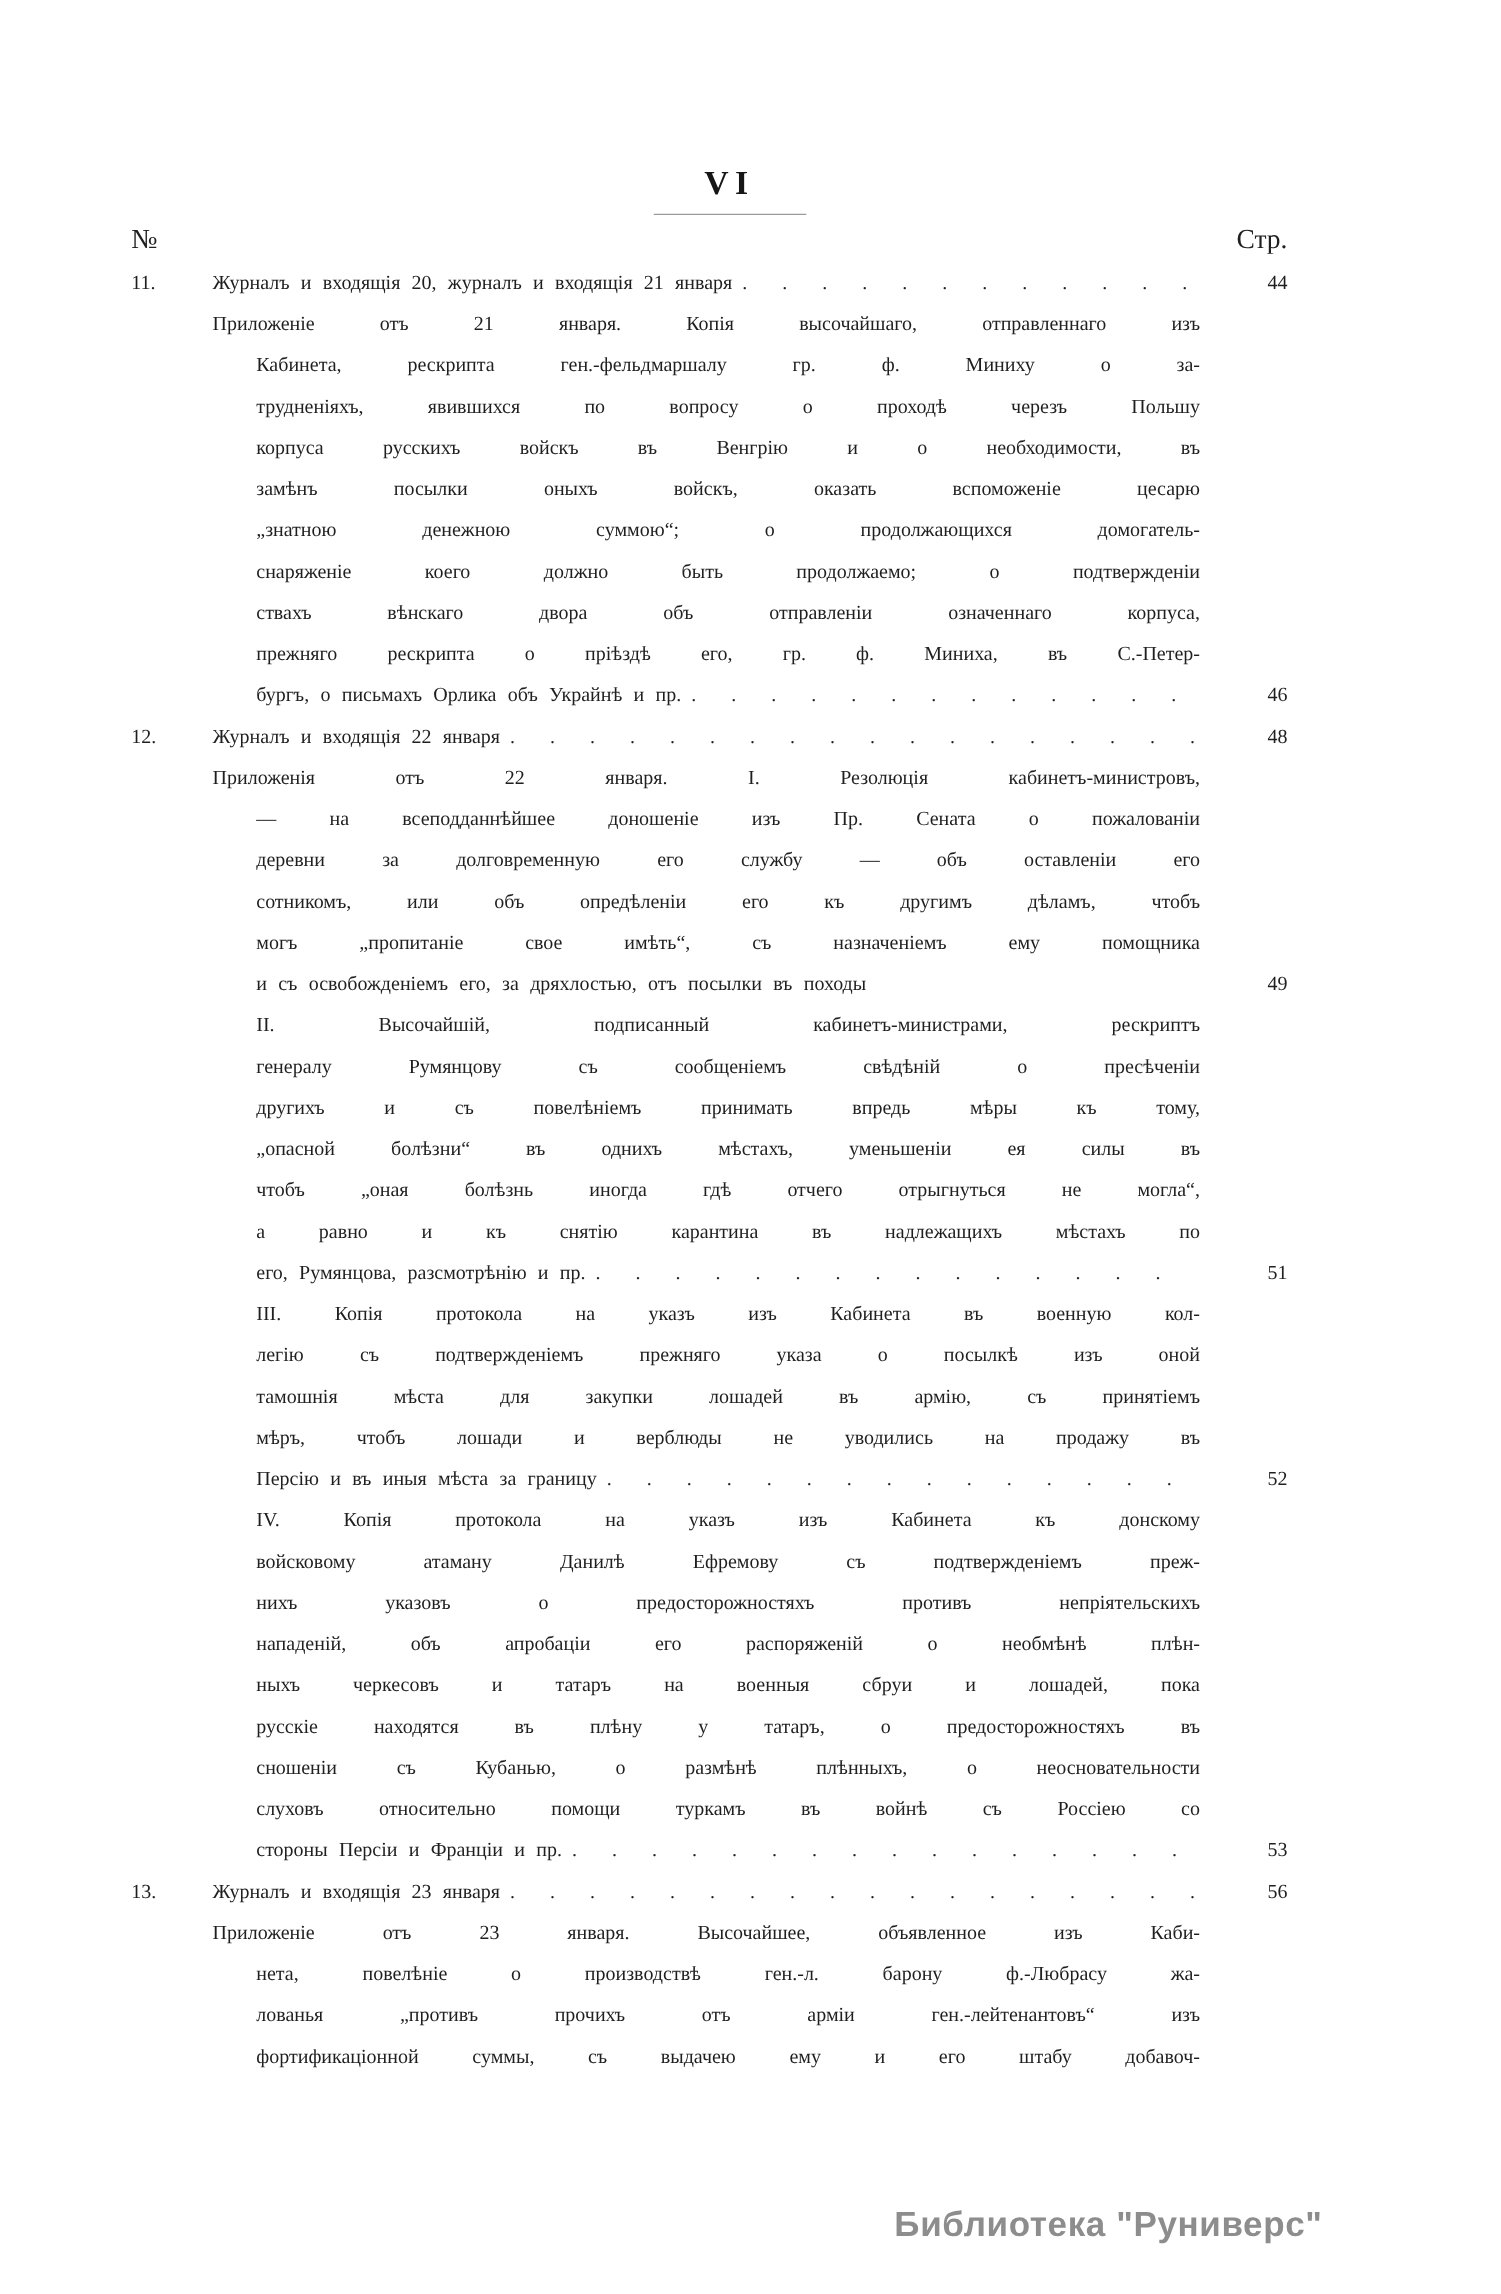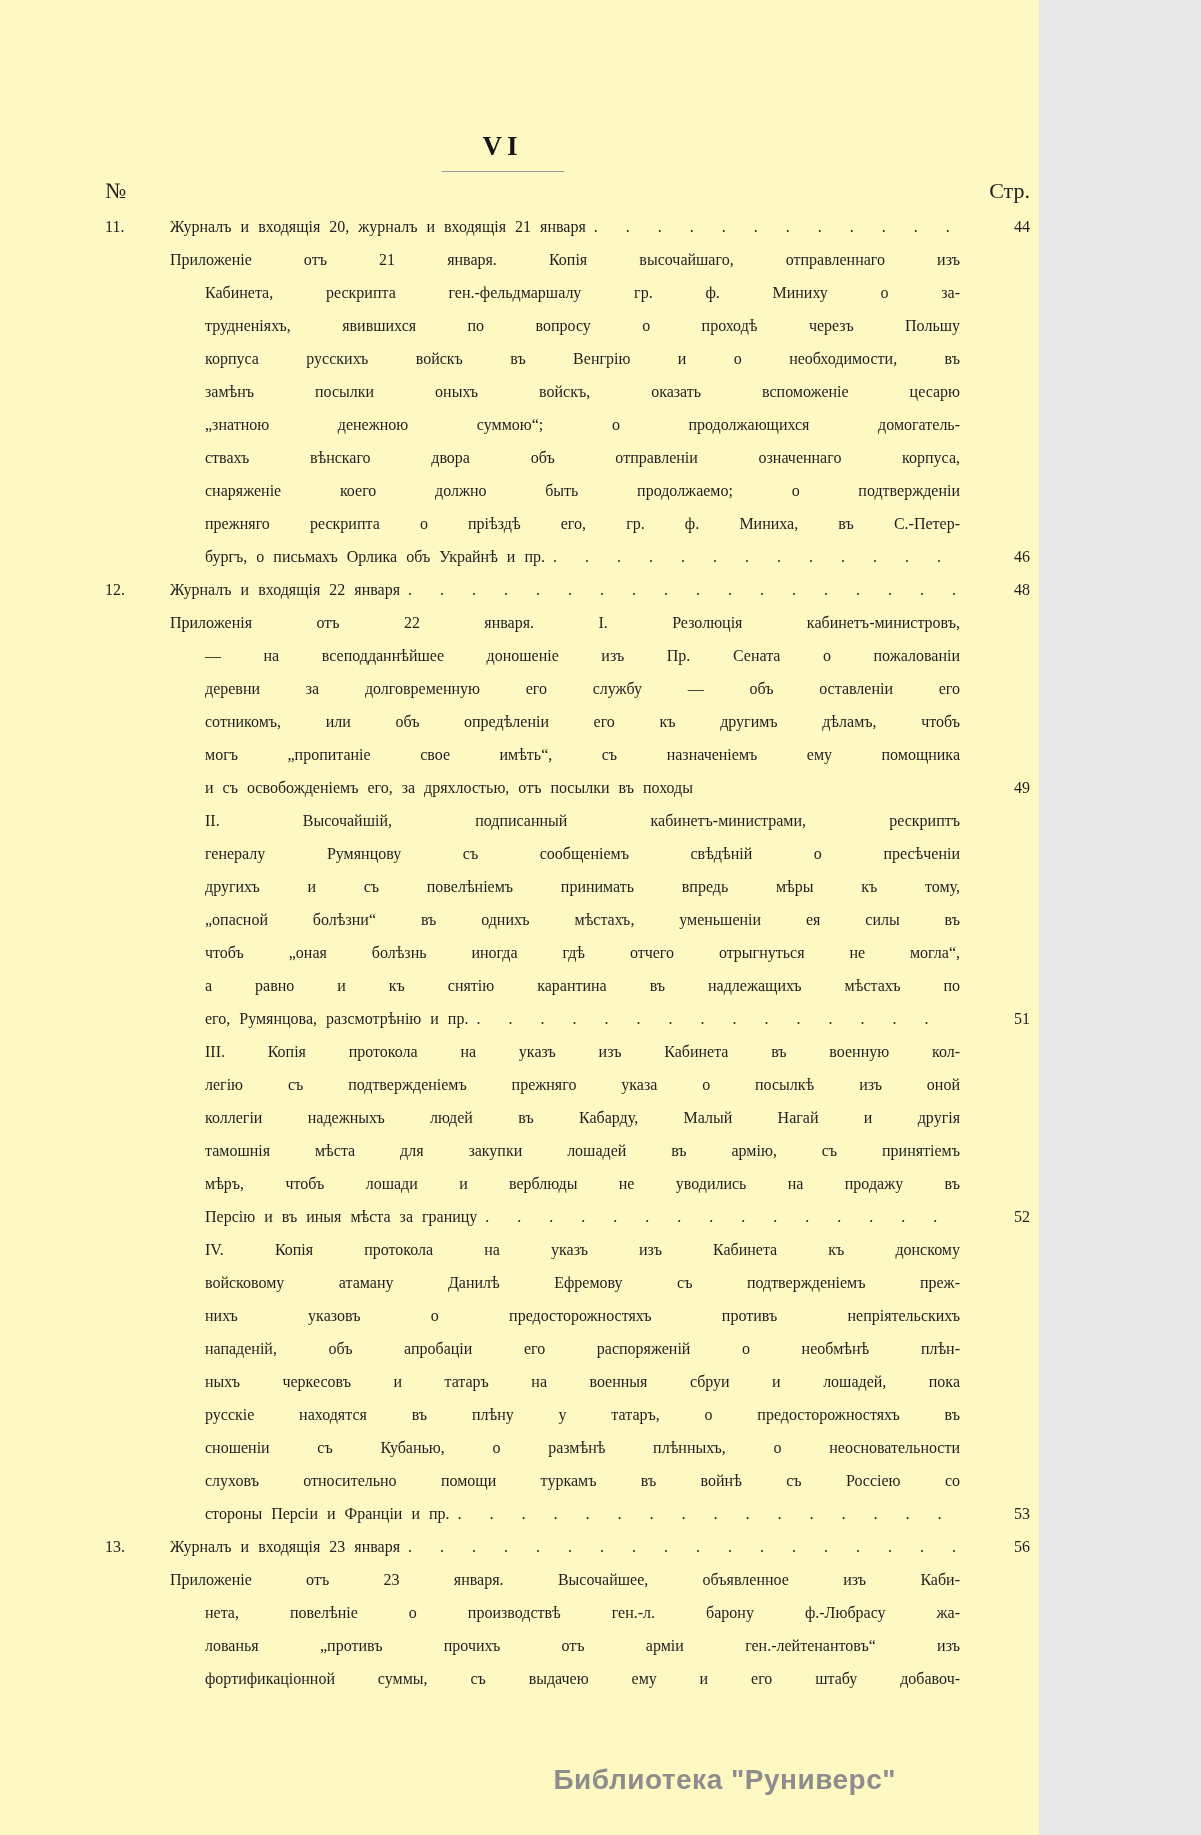--- a/index.html
+++ b/index.html
@@ -1,20 +1,20 @@
 <!DOCTYPE html>
 <html><head>
 <meta charset="utf-8">
 <style>
   html, body { margin: 0; padding: 0; background: #e8e8e8; }
   .page {
     position: relative;
-    width: 1039px;
+    width: 1201px;
     height: 1835px;
-    background: #fef9c3;
+    background: #ffffff;
     overflow: hidden;
     color: #1f1f1f;
     font-family: "Liberation Serif", "DejaVu Serif", serif;
   }
   
   .vi-wrap { padding-top: 130px; text-align: center; line-height: 0; }
   .vi-inner { display: inline-block; margin-right: 34px; line-height: normal; }
   .vi {
     font-size: 27px;
     font-weight: bold;
@@ -114,26 +114,26 @@
           <span class="line-text ind2 j">замѣнъ посылки оныхъ войскъ, оказать вспоможеніе цесарю</span>
           <span class="page-col"></span>
         </div>
         <div class="toc-line">
           <span class="num-col"></span>
           <span class="line-text ind2 j">„знатною денежною суммою“; о продолжающихся домогатель-</span>
           <span class="page-col"></span>
         </div>
         <div class="toc-line">
           <span class="num-col"></span>
+          <span class="line-text ind2 j">снаряженіе коего должно быть продолжаемо; о подтвержденіи</span>
+          <span class="page-col"></span>
+        </div>
+        <div class="toc-line">
+          <span class="num-col"></span>
           <span class="line-text ind2 j">ствахъ вѣнскаго двора объ отправленіи означеннаго корпуса,</span>
-          <span class="page-col"></span>
-        </div>
-        <div class="toc-line">
-          <span class="num-col"></span>
-          <span class="line-text ind2 j">снаряженіе коего должно быть продолжаемо; о подтвержденіи</span>
           <span class="page-col"></span>
         </div>
         <div class="toc-line">
           <span class="num-col"></span>
           <span class="line-text ind2 j">прежняго рескрипта о пріѣздѣ его, гр. ф. Миниха, въ С.-Петер-</span>
           <span class="page-col"></span>
         </div>
         <div class="toc-line">
           <span class="num-col"></span>
           <span class="line-text ind2 nj">бургъ, о письмахъ Орлика объ Украйнѣ и пр.</span>
@@ -220,25 +220,20 @@
           <span class="line-text ind2 j">III.  Копія протокола на указъ изъ Кабинета въ военную кол-</span>
           <span class="page-col"></span>
         </div>
         <div class="toc-line">
           <span class="num-col"></span>
           <span class="line-text ind2 j">легію съ подтвержденіемъ прежняго указа о посылкѣ изъ оной</span>
           <span class="page-col"></span>
         </div>
         <div class="toc-line">
           <span class="num-col"></span>
-          <span class="line-text ind2 j">коллегіи надежныхъ людей въ Кабарду, Малый Нагай и другія</span>
-          <span class="page-col"></span>
-        </div>
-        <div class="toc-line">
-          <span class="num-col"></span>
           <span class="line-text ind2 j">тамошнія мѣста для закупки лошадей въ армію, съ принятіемъ</span>
           <span class="page-col"></span>
         </div>
         <div class="toc-line">
           <span class="num-col"></span>
           <span class="line-text ind2 j">мѣръ, чтобъ лошади и верблюды не уводились на продажу въ</span>
           <span class="page-col"></span>
         </div>
         <div class="toc-line">
           <span class="num-col"></span>

